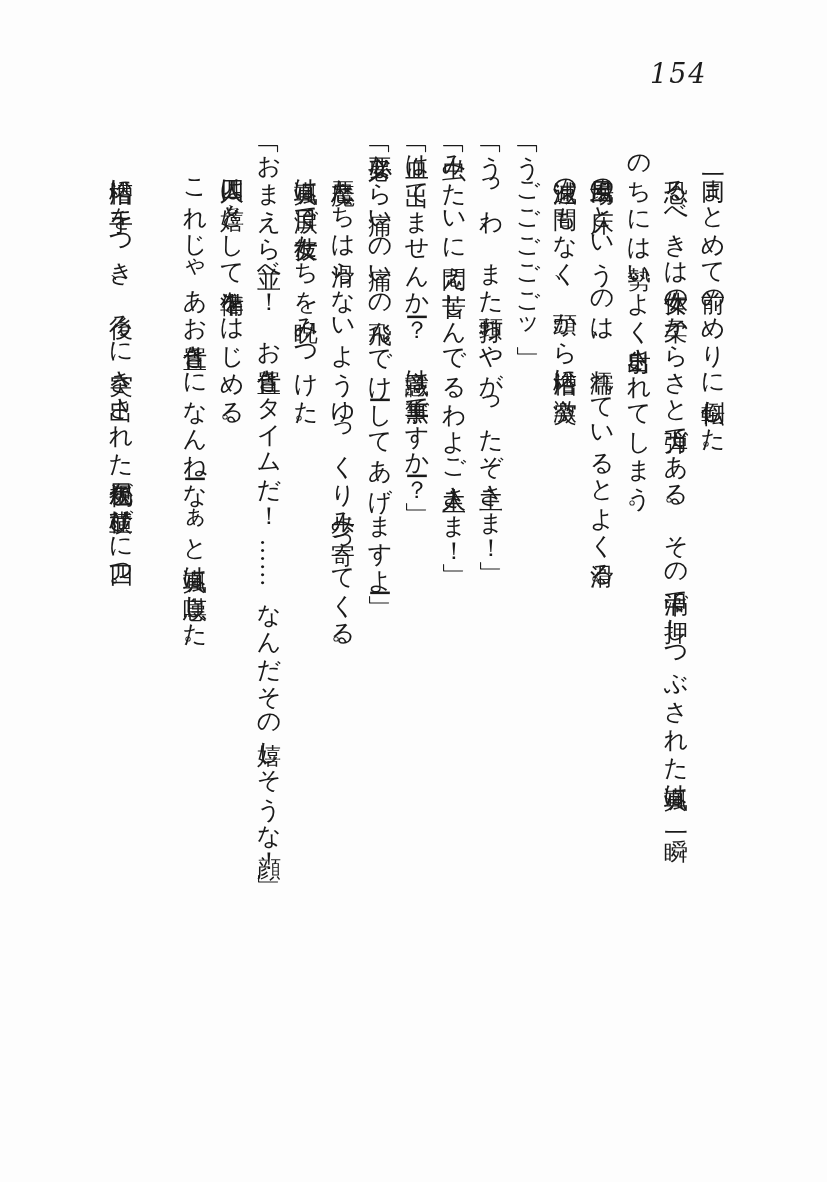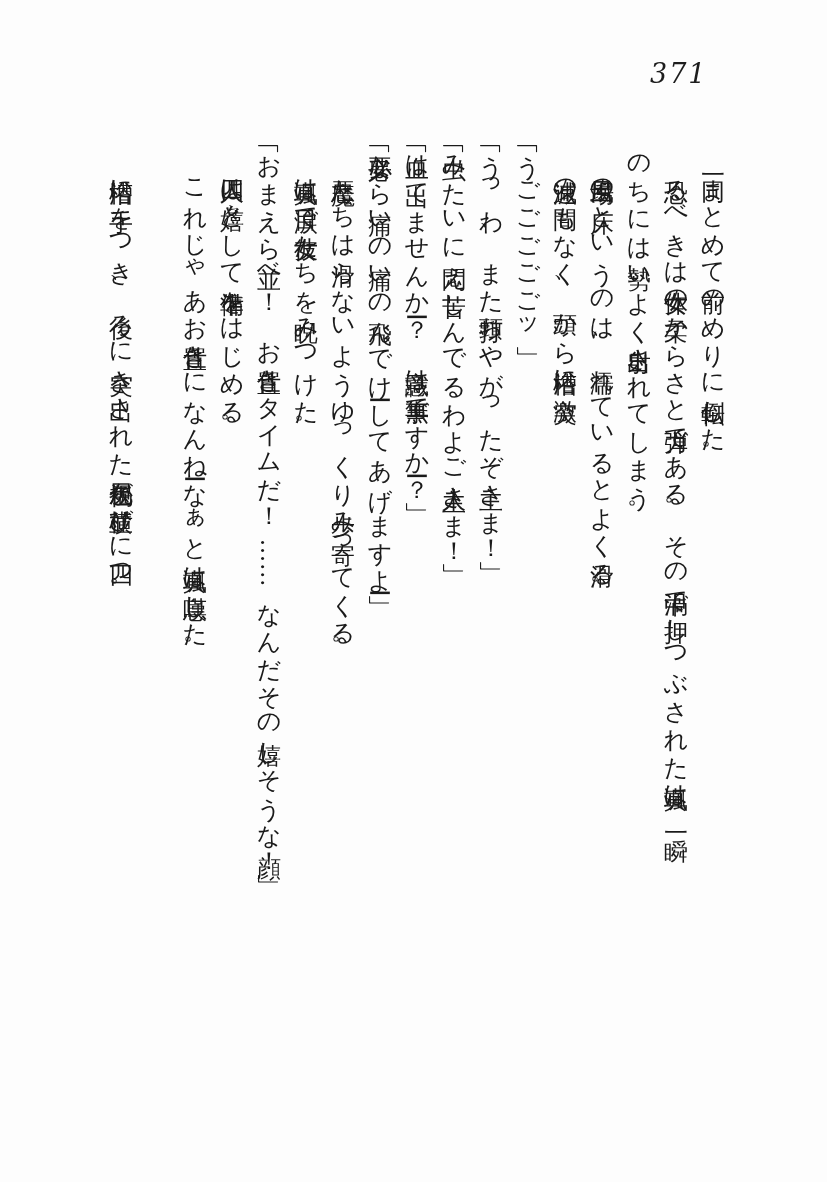--- a/index.html
+++ b/index.html
@@ -45,21 +45,21 @@
   }
   .text-line.blank {
     width: 37px; 
   }
 </style>
 </head>
 <body>
 
 <div class="page">
 
-  <div class="page-number">371</div>
+  <div class="page-number">154</div>
 
   <div class="text-block">
     <div class="text-line">　一同まとめて前のめりに転倒した。</div>
     <div class="text-line">　恐るべきは女体の柔からさと弾力である。その渦中で押しつぶされた颯真は、一瞬</div>
     <div class="text-line">のちには勢いよく射出されてしまう。</div>
     <div class="text-line">　風呂場の床というのは、濡れているとよく滑る。</div>
     <div class="text-line">　減速の間もなく、頭から浴槽に激突。</div>
     <div class="text-line">「うごごごごごッ」</div>
     <div class="text-line">「うっわ、また頭打ちやがったぞ主さま！」</div>
     <div class="text-line">「虫みたいに悶え苦しんでるわよご主人さま！」</div>

